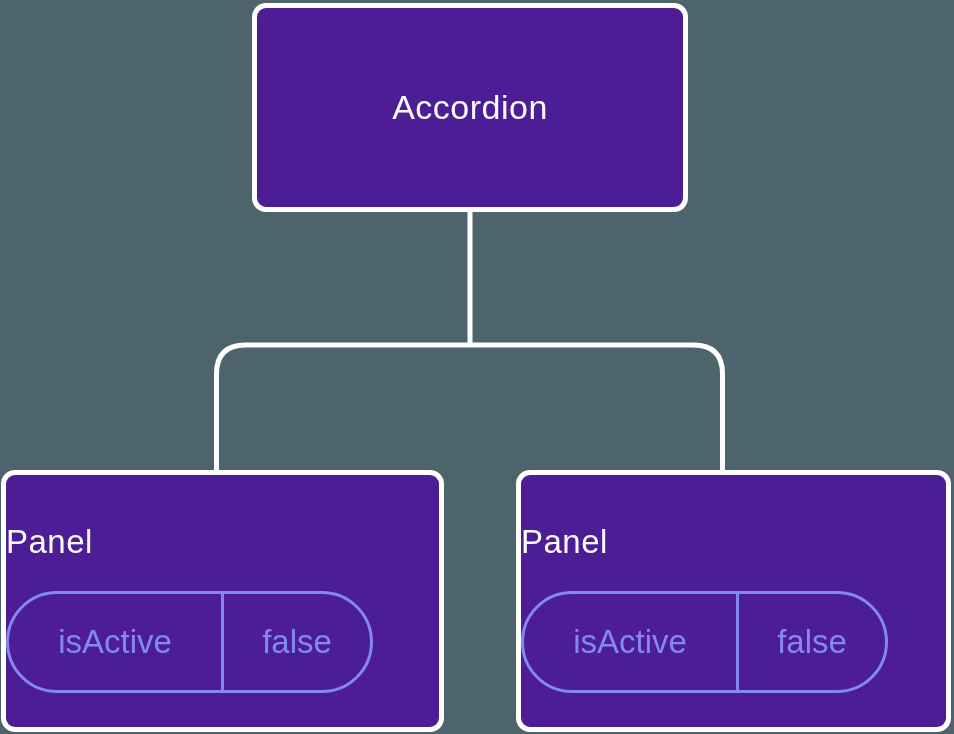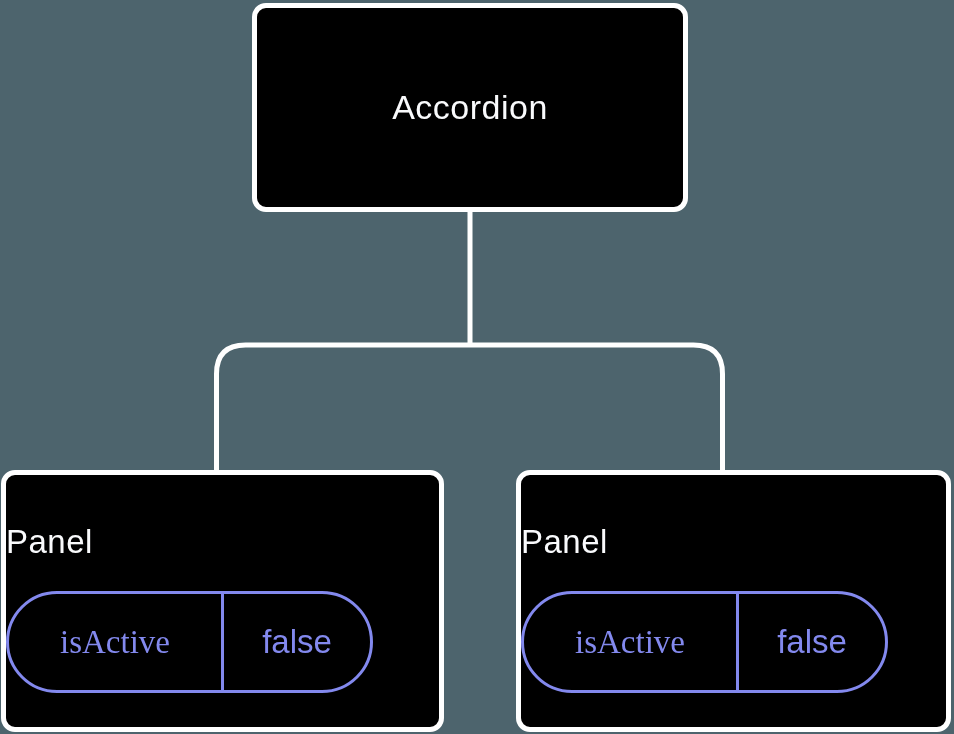--- a/index.html
+++ b/index.html
@@ -19,21 +19,21 @@
     position: absolute;
     left: 0;
     top: 0;
     width: 954px;
     height: 734px;
     pointer-events: none;
   }
   .node {
     position: absolute;
     box-sizing: border-box;
-    background: #000000;
+    background: #4c1d95;
     border: 5px solid #FFFFFF;
     border-radius: 14px;
   }
   .node-root {
     left: 252px;
     top: 3px;
     width: 436px;
     height: 209px;
     display: flex;
     align-items: center;
@@ -77,21 +77,20 @@
     display: flex;
     align-items: center;
     justify-content: center;
     color: #8389EE;
     font-size: 33px;
     font-weight: 500;
   }
   .state-key {
     width: 212px;
     border-right: 3px solid #8389EE;
-    font-family: Liberation Serif, serif;
   }
   .state-value {
     flex: 1;
   }
 </style>
 </head>
 <body>
 
 <div class="canvas">
 

